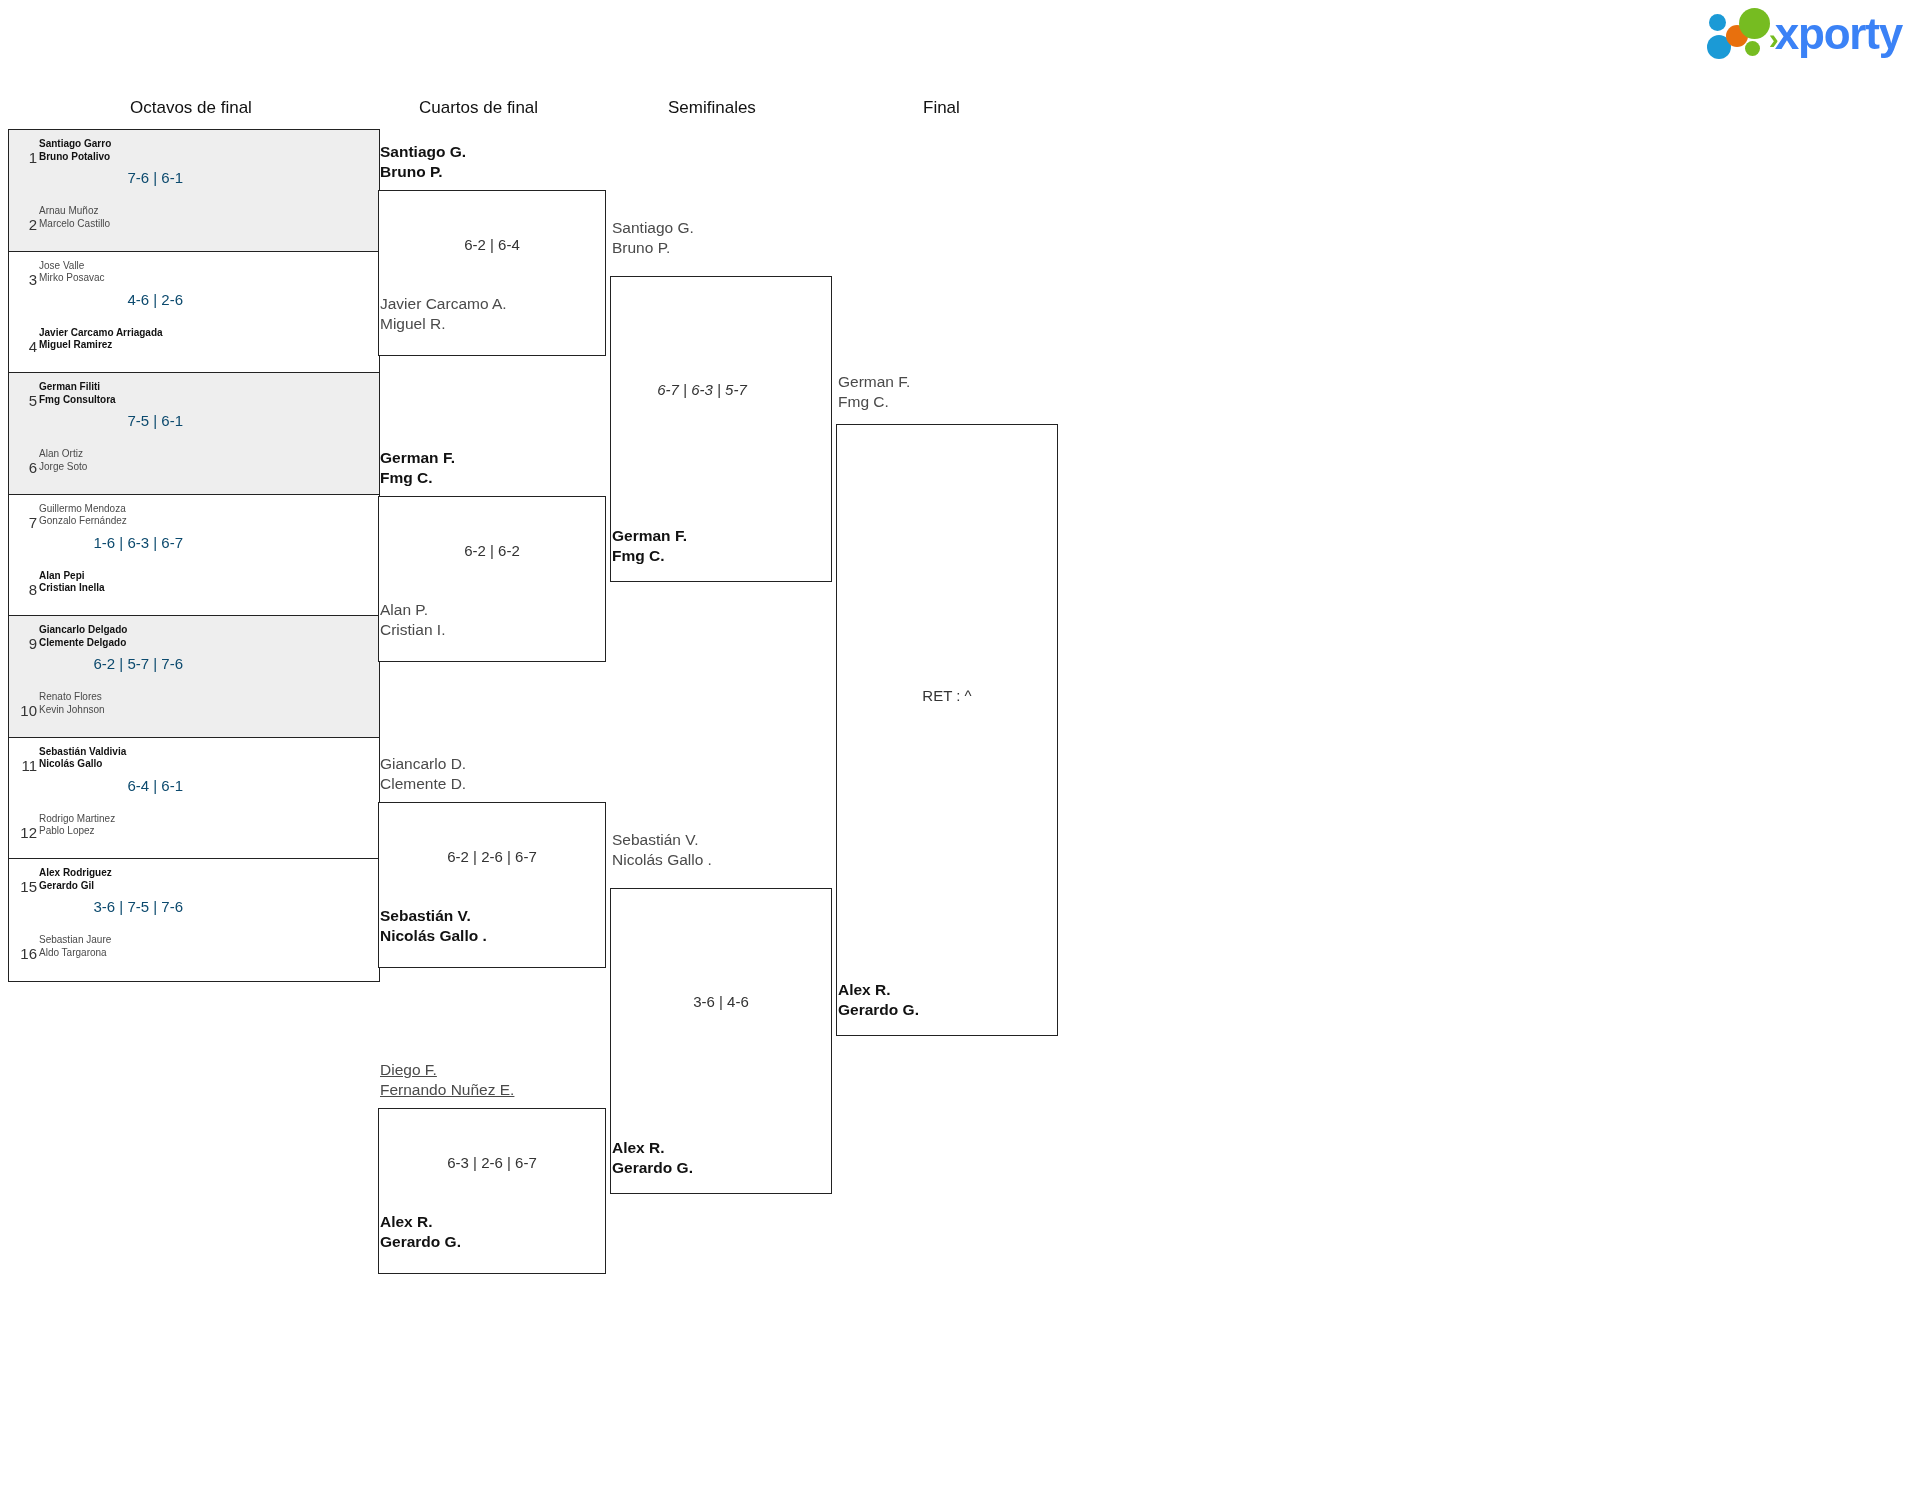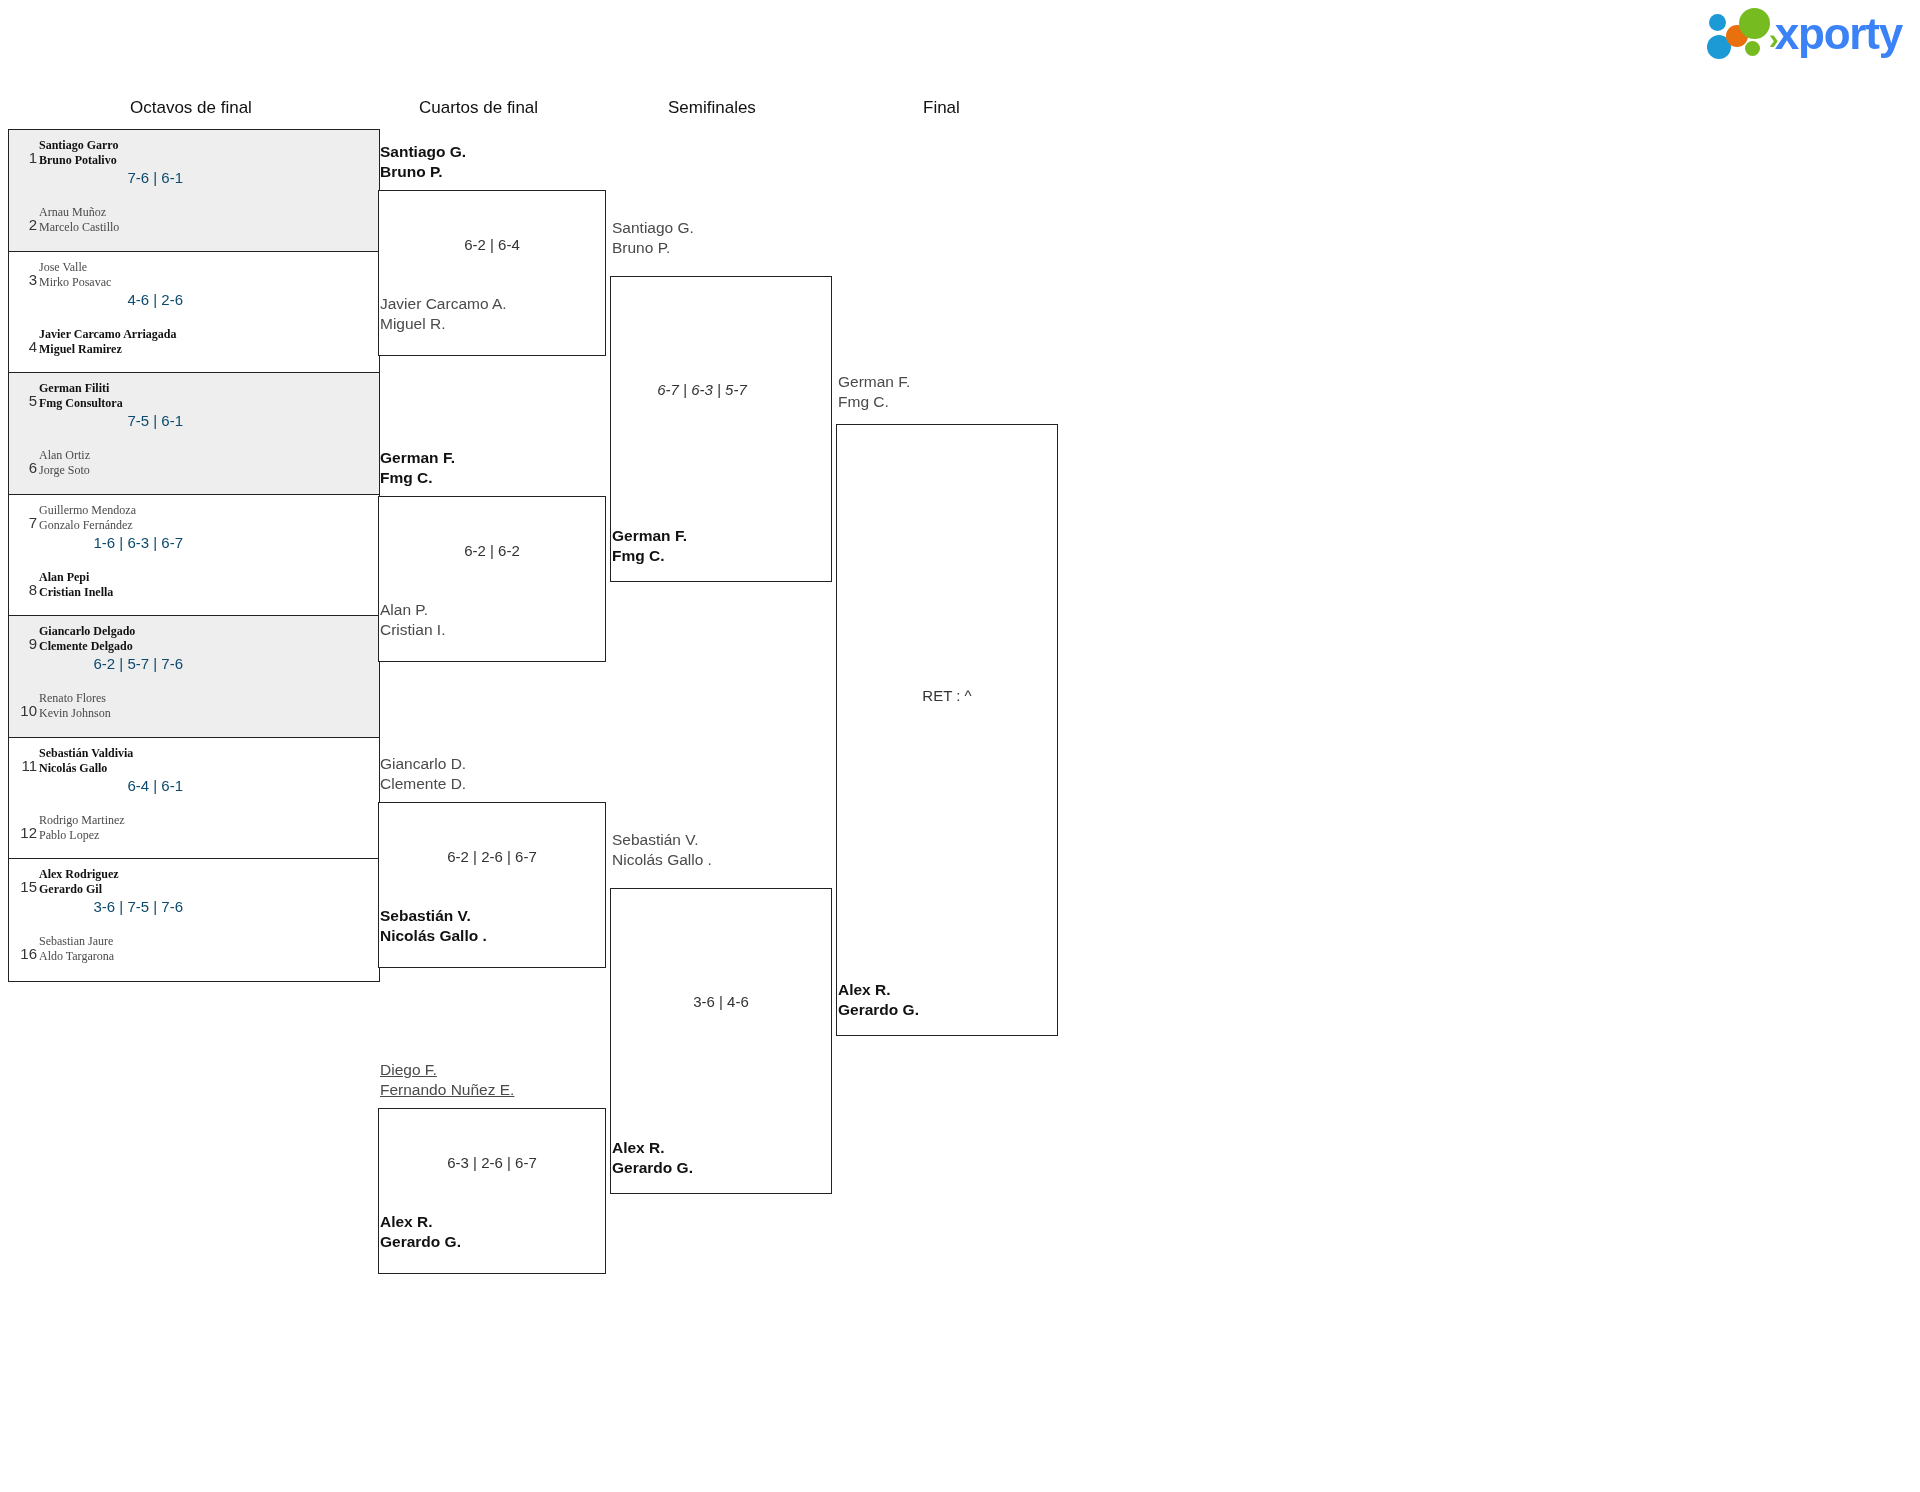--- a/index.html
+++ b/index.html
@@ -34,21 +34,21 @@
   .r1-col { position: absolute; left: 8px; top: 129px; width: 372px; border: 1.5px solid #222; }
   .r1-pair { position: relative; height: 121.5px; border-bottom: 1.5px solid #222; }
   .r1-pair:last-child { border-bottom: none; }
   .r1-pair.shaded { background: #eeeeee; }
   .r1-pair.plain  { background: #ffffff; }
 
   .seed { position: absolute; left: 6px; width: 22px; text-align: right; font-size: 15px; color: #333; }
   .seed.top    { top: 19px; }
   .seed.bottom { top: 86px; }
 
-  .team { position: absolute; left: 30px; font-size: 12px; line-height: 1.26; white-space: nowrap; font-family: Liberation Serif, serif; }
+  .team { position: absolute; left: 30px; font-size: 10px; line-height: 1.26; white-space: nowrap; }
   .team.top    { top: 8px; }
   .team.bottom { top: 75px; }
   .team.win  { font-weight: 700; color: #111111; }
   .team.lose { font-weight: 400; color: #4a4a4a; }
 
   .r1-score { position: absolute; top: 39px; right: 196px; font-size: 15px; color: #0c4a6e; white-space: nowrap; }
 
   
   .mbox { position: absolute; border: 1.5px solid #222; background: #ffffff; }
   .mlabel { position: absolute; font-size: 15.5px; line-height: 1.26; white-space: nowrap; }

